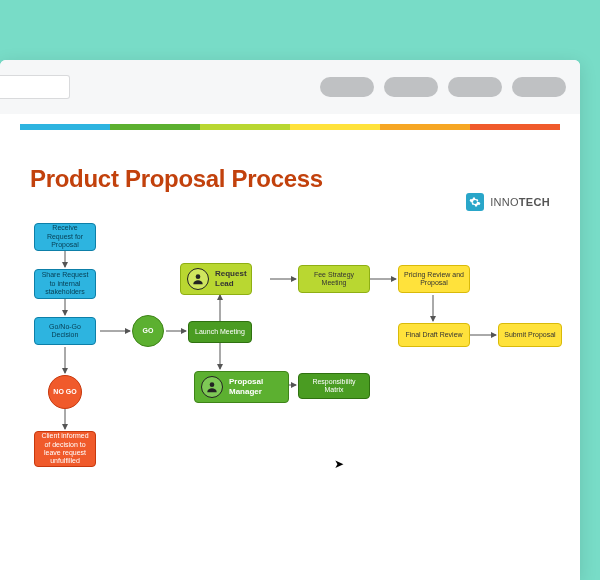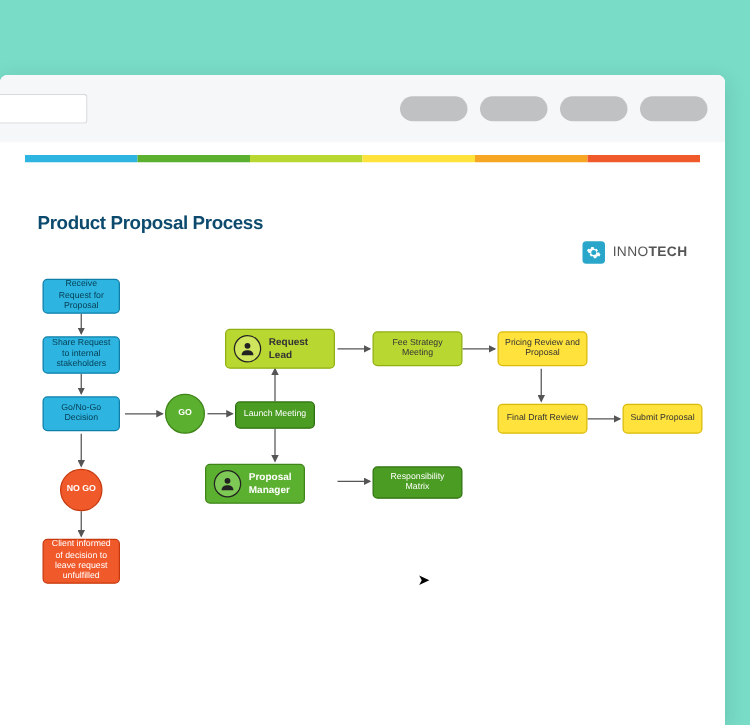--- a/index.html
+++ b/index.html
@@ -62,23 +62,23 @@
       position: relative;
       height: 410px;
     }
     .doc-header {
       display: flex;
       justify-content: space-between;
       align-items: center;
       margin-bottom: 12px;
     }
     .doc-title {
-      font-size: 15px;
+      font-size: 24px;
       font-weight: 800;
-      color: #0c4a6e;
+      color: #c2410c;
       letter-spacing: -0.3px;
       text-align: right;
     }
     .brand {
       display: flex;
       align-items: center;
       gap: 6px;
       font-size: 11px;
       font-weight: 700;
       color: #555;
@@ -233,31 +233,31 @@
           </div>
 
         <div class="node rect orange" style="left:4px; top:208px; width:62px; height:36px;">
             <span>Client informed of decision to leave request unfulfilled</span>
           </div>
 
         <div class="node rect green-dark" style="left:158px; top:98px; width:64px; height:22px;">
             <span>Launch Meeting</span>
           </div>
 
-        <div class="node rect lime role" style="left:150px; top:40px; width:88px; height:32px; justify-content:flex-start; padding-left:6px;">
+        <div class="node rect lime role" style="left:150px; top:40px; width:72px; height:32px; justify-content:flex-start; padding-left:6px;">
           <span class="role-avatar lime-a">
             <svg viewBox="0 0 24 24" fill="#222">
                 <circle cx="12" cy="8" r="4"></circle>
                 <path d="M4 20c0-4 4-6 8-6s8 2 8 6v1H4z"></path>
               </svg>
           </span>
           <span style="text-align:left;">Request Lead</span>
         </div>
 
-        <div class="node rect green role" style="left:134px; top:148px; width:80px; height:32px; justify-content:space-between; padding-left:6px;">
+        <div class="node rect green role" style="left:164px; top:148px; width:95px; height:32px; justify-content:space-between; padding-left:6px;">
           <span class="role-avatar green-a">
             <svg viewBox="0 0 24 24" fill="#222">
                 <circle cx="12" cy="8" r="4"></circle>
                 <path d="M4 20c0-4 4-6 8-6s8 2 8 6v1H4z"></path>
               </svg>
           </span>
           <span style="text-align:left;">Proposal Manager</span>
         </div>
 
         <div class="node rect green-dark" style="left:268px; top:150px; width:72px; height:26px;">

